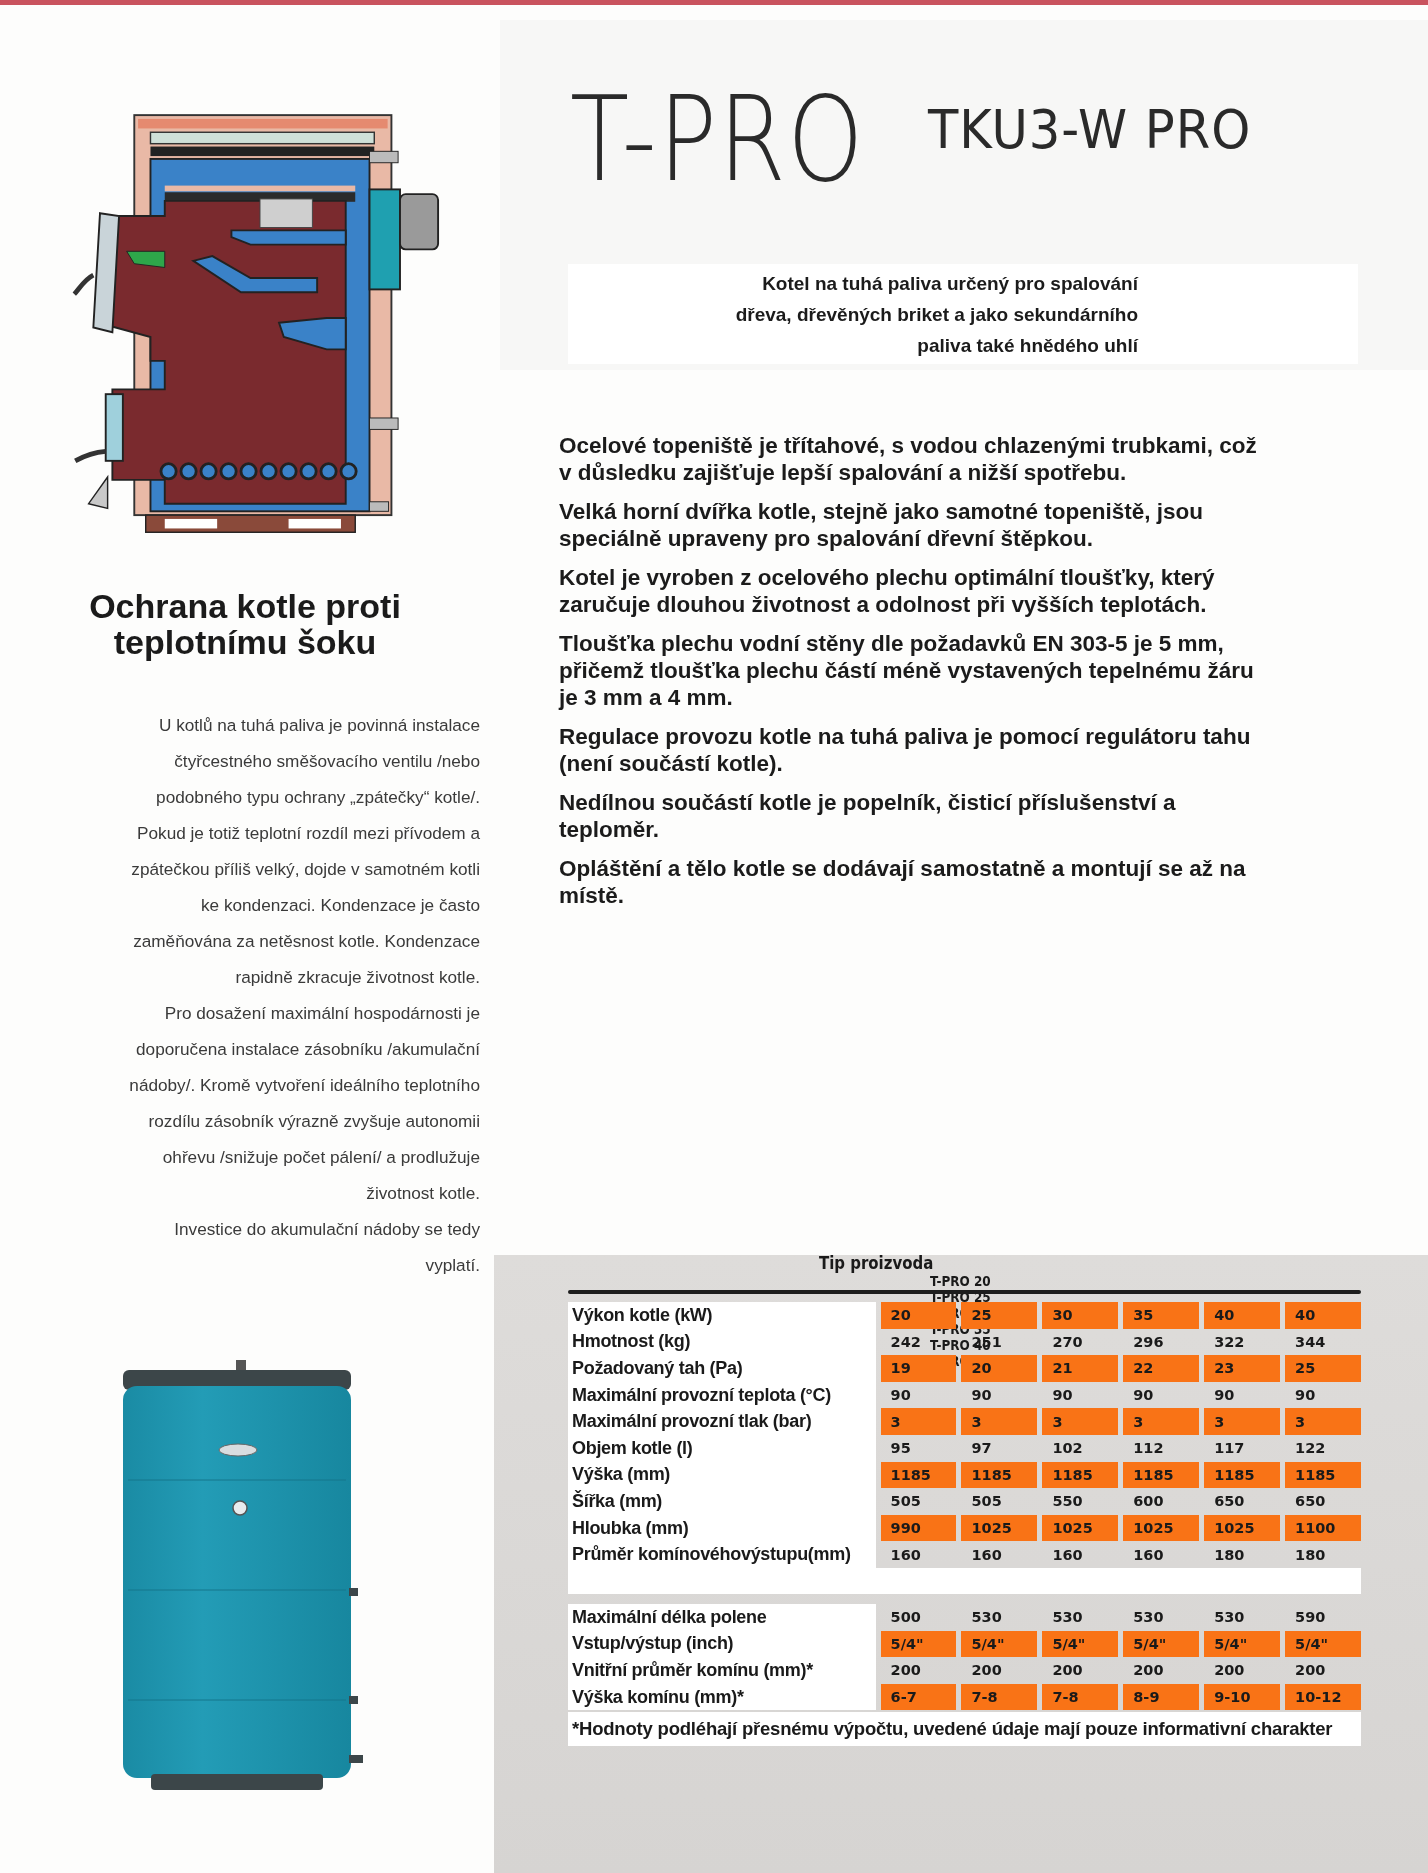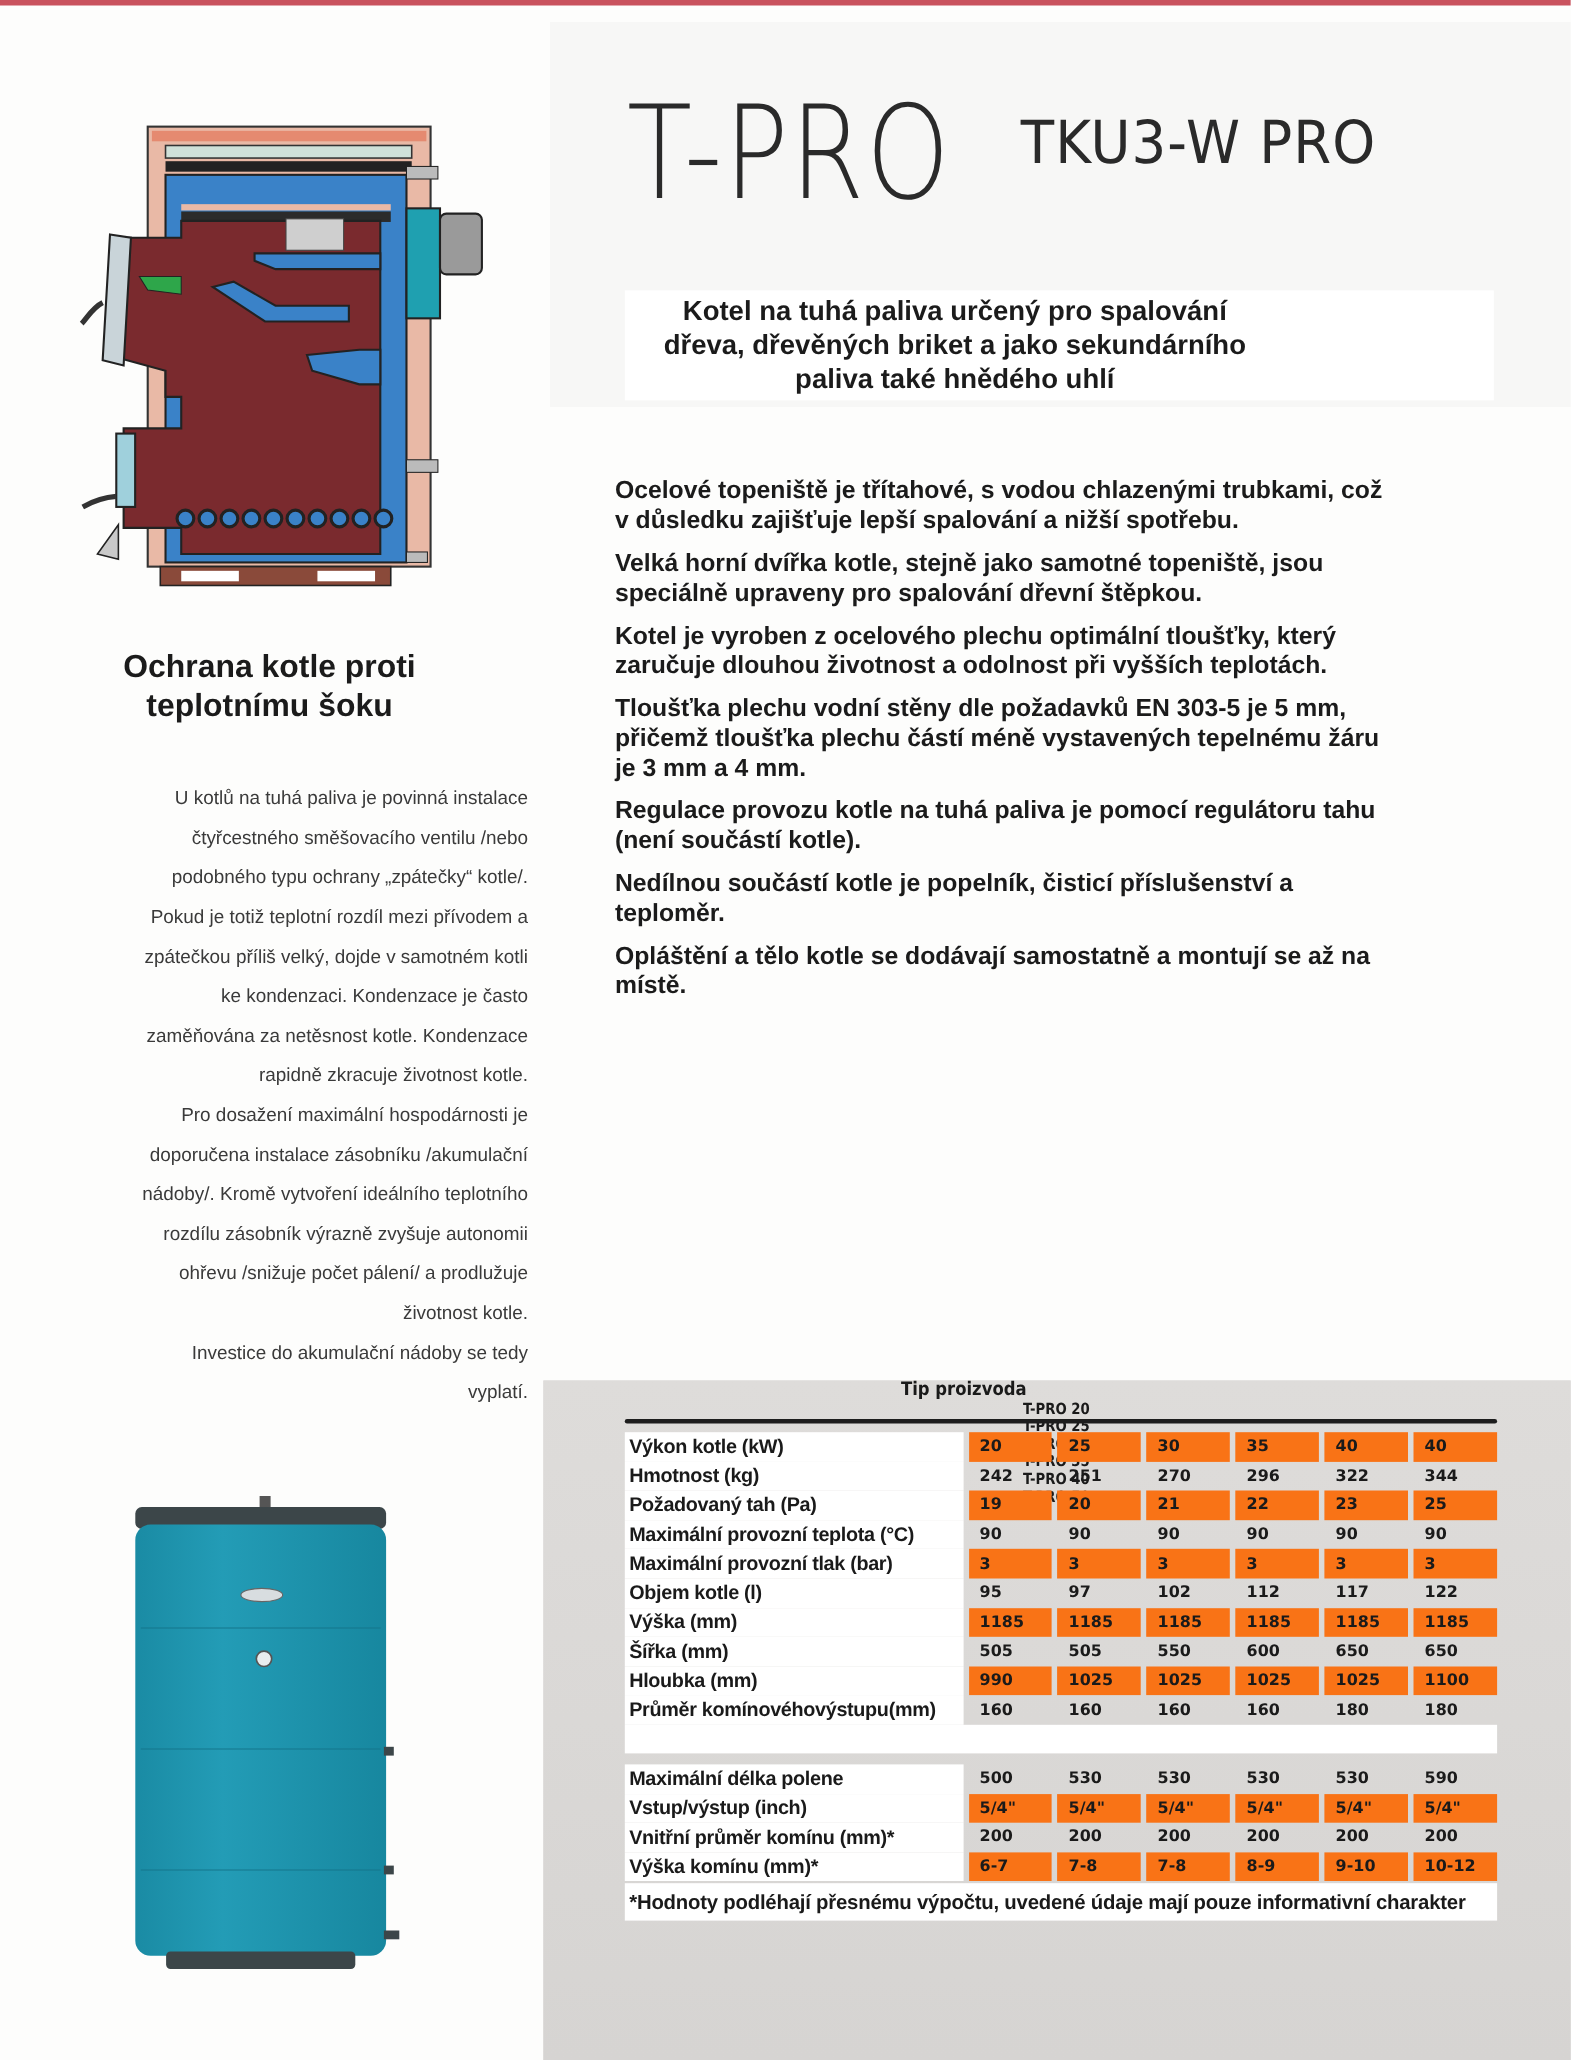--- a/index.html
+++ b/index.html
@@ -10,29 +10,29 @@
 
   .hero-bg { position: absolute; left: 500px; top: 20px; width: 928px; height: 350px; background: #f7f7f6; }
 
   .title-main { position: absolute; left: 570px; top: 80px; font-family: "DejaVu Sans", sans-serif; font-weight: 300;
     font-size: 118px; letter-spacing: 2px; color: #2a2a2a; transform: scaleX(0.82); transform-origin: left top; line-height: 1; }
   .title-sub { position: absolute; left: 928px; top: 103px; font-family: "DejaVu Sans", sans-serif; font-size: 54px;
     color: #2a2a2a; transform: scaleX(0.92); transform-origin: left top; line-height: 1; letter-spacing: 1px; }
 
   .subtitle-box { position: absolute; left: 568px; top: 264px; width: 790px; height: 100px; background: #ffffff;
     display: flex; align-items: center; padding-left: 30px; }
-  .subtitle { width: 540px; text-align: center; font-weight: bold; font-size: 25px; line-height: 31px; color: #1b1b1b; }
+  .subtitle { width: 540px; text-align: right; font-weight: bold; font-size: 19px; line-height: 31px; color: #1b1b1b; }
 
   .features { position: absolute; left: 559px; top: 432px; width: 700px; }
   .features p { font-weight: bold; font-size: 22.5px; line-height: 27px; color: #1b1b1b; margin-bottom: 12px; }
 
   .boiler { position: absolute; left: 60px; top: 100px; width: 400px; height: 455px; }
 
   .left-heading { position: absolute; left: 60px; top: 588px; width: 370px; text-align: center; font-weight: bold;
-    font-size: 29px; line-height: 36px; color: #1b1b1b; }
+    font-size: 34px; line-height: 36px; color: #1b1b1b; }
   .left-body { position: absolute; left: 60px; top: 707px; width: 420px; font-size: 17.2px; line-height: 36px; color: #3a3a3a; }
   .left-body p { margin: 0; text-align: right; }
 
   .tank { position: absolute; left: 118px; top: 1350px; width: 250px; height: 460px; }
 
   .spec-panel { position: absolute; left: 494px; top: 1255px; width: 934px; height: 618px; background: #dcdad8;
     background-image: linear-gradient(180deg, #dedcda 0%, #d6d4d2 100%); }
   .spec-head { position: absolute; left: 576px; top: 1253px; width: 790px; height: 30px; display: flex; align-items: center; flex-direction: column; }
   .spec-head .h-label { width: 305px; font-family: "DejaVu Sans", sans-serif; font-weight: bold; font-size: 17px; color: #1a1a1a; transform: scaleX(0.88); transform-origin: left center; }
   .spec-head .h-model { width: 82px; font-family: "DejaVu Sans", sans-serif; font-weight: bold; font-size: 14px; color: #1a1a1a; transform: scaleX(0.86); transform-origin: left center; white-space: nowrap; }

